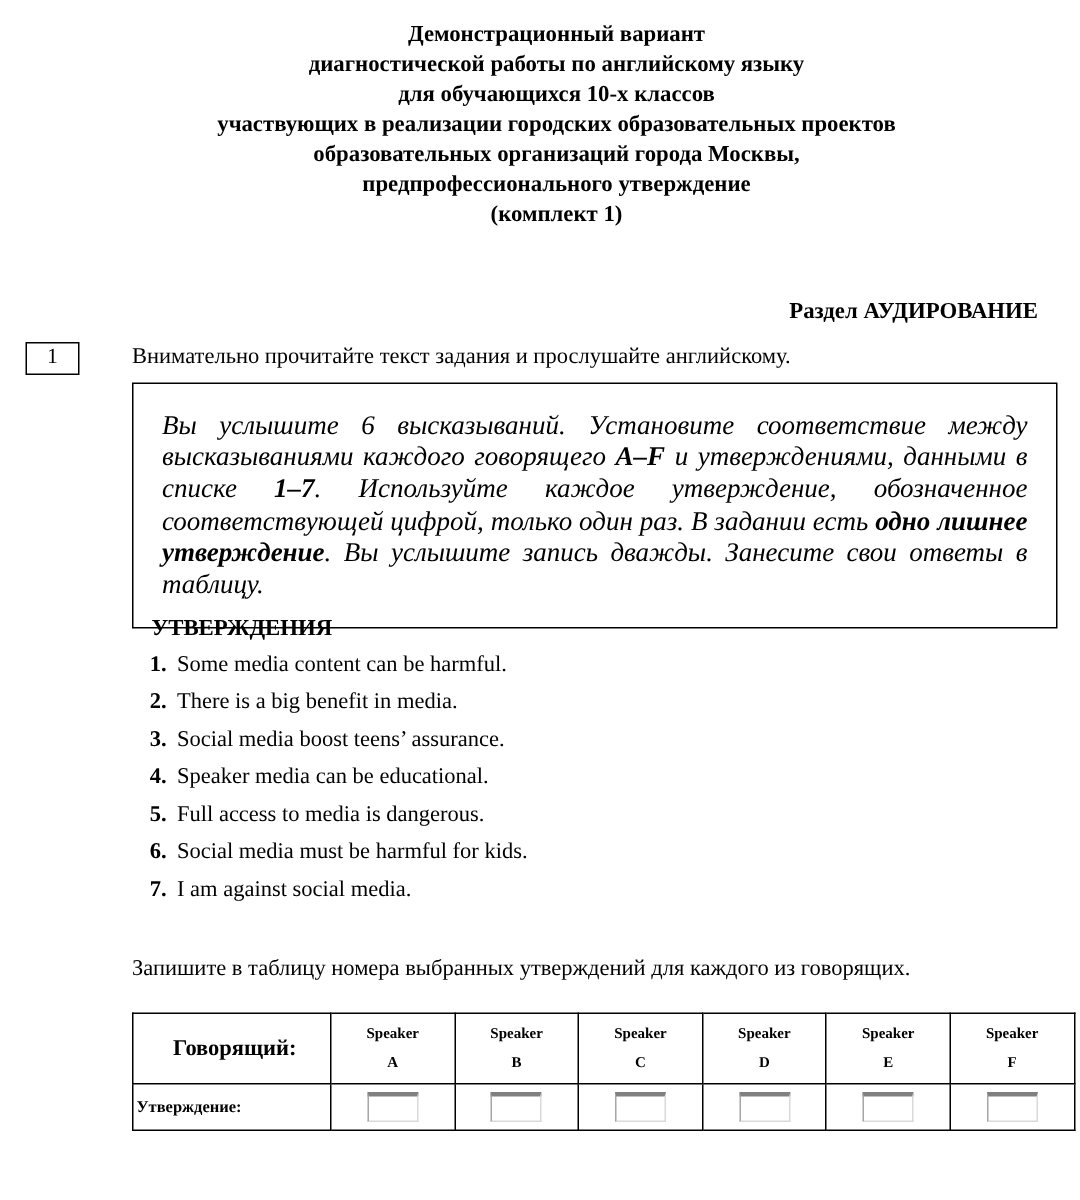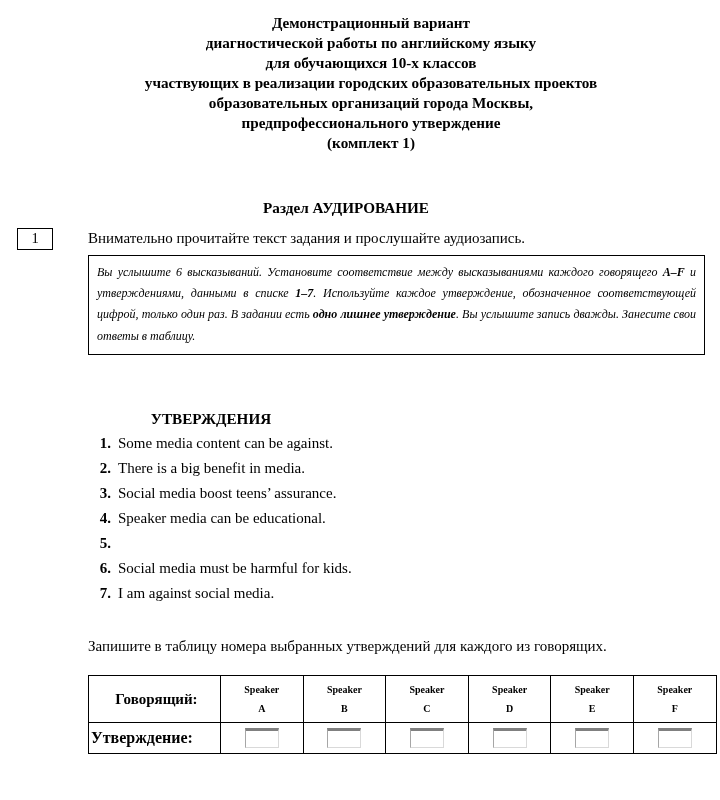--- a/index.html
+++ b/index.html
@@ -31,21 +31,21 @@
     line-height: 20px;
     white-space: nowrap;
   }
 
   
   .section-heading {
     position: absolute;
     left: 0;
     top: 198px;
     width: 692px;
-    text-align: center;
+    text-align: right;
     font-weight: bold;
     font-size: 15.2px;
     line-height: 20px;
   }
 
   
   .task-number {
     position: absolute;
     left: 17px;
     top: 228px;
@@ -73,38 +73,37 @@
     position: absolute;
     left: 88px;
     top: 255px;
     width: 617px;
     box-sizing: border-box;
     border: 1.3px solid #000;
     padding: 6px 8px 7px 8px;
   }
   .instruction-text {
     font-style: italic;
-    font-size: 12px;
+    font-size: 18px;
     line-height: 21.2px;
     text-align: justify;
     text-align-last: left;
-    margin: 0;
+    margin: 11px;
   }
   .instruction-text b {
     font-weight: bold;
     font-style: italic;
   }
 
   
   .statements-heading {
     position: absolute;
-    left: 82px;
+    left: 101px;
     top: 409px;
     width: 258px;
-    text-align: center;
     font-weight: bold;
     font-size: 15.2px;
     line-height: 20px;
   }
   .statements-list {
     position: absolute;
     left: 88px;
     top: 431px;
     width: 500px;
   }
@@ -167,21 +166,21 @@
   }
   .row-head .label-cell {
     font-size: 15px;
     padding-left: 4px;
   }
   .row-answer td {
     height: 30px;
   }
   .row-answer .label-cell {
     font-weight: bold;
-    font-size: 16px;
+    font-size: 11px;
     text-align: left;
     padding-left: 2px;
   }
   .speaker-name { display: block; }
 
   
   .form-field {
     display: inline-block;
     width: 34px;
     height: 20px;
@@ -204,47 +203,48 @@
   <div class="title-line">участвующих в реализации городских образовательных проектов</div>
   <div class="title-line">образовательных организаций города Москвы,</div>
   <div class="title-line">предпрофессионального утверждение</div>
   <div class="title-line">(комплект 1)</div>
 </div>
 
 <div class="section-heading">Раздел АУДИРОВАНИЕ</div>
 
 <div class="task-number">1</div>
 
-<div class="task-lead">Внимательно прочитайте текст задания и прослушайте аудиозапись.</div>
+<div class="task-lead">Внимательно прочитайте текст задания и прослушайте английскому.</div>
 
 <div class="instruction-box">
   <p class="instruction-text"><span>Вы услышите 6 высказываний. Установите соответствие между высказываниями каждого говорящего </span><b>A–F</b><span> и утверждениями, данными в списке </span><b>1–7</b><span>. Используйте каждое утверждение, обозначенное соответствующей цифрой, только один раз. В задании есть </span><b>одно лишнее утверждение</b><span>. Вы услышите запись дважды. Занесите свои ответы в таблицу.</span></p>
 </div>
 
 <div class="statements-heading">УТВЕРЖДЕНИЯ</div>
 
 <div class="statements-list">
   <div class="statement-item">
     <span class="statement-num">1.</span>
-    <span class="statement-text">Some media content can be against.</span>
+    <span class="statement-text">Some media content can be harmful.</span>
   </div>
   <div class="statement-item">
     <span class="statement-num">2.</span>
     <span class="statement-text">There is a big benefit in media.</span>
   </div>
   <div class="statement-item">
     <span class="statement-num">3.</span>
     <span class="statement-text">Social media boost teens’ assurance.</span>
   </div>
   <div class="statement-item">
     <span class="statement-num">4.</span>
     <span class="statement-text">Speaker media can be educational.</span>
   </div>
   <div class="statement-item">
     <span class="statement-num">5.</span>
+    <span class="statement-text">Full access to media is dangerous.</span>
   </div>
   <div class="statement-item">
     <span class="statement-num">6.</span>
     <span class="statement-text">Social media must be harmful for kids.</span>
   </div>
   <div class="statement-item">
     <span class="statement-num">7.</span>
     <span class="statement-text">I am against social media.</span>
   </div>
 </div>

